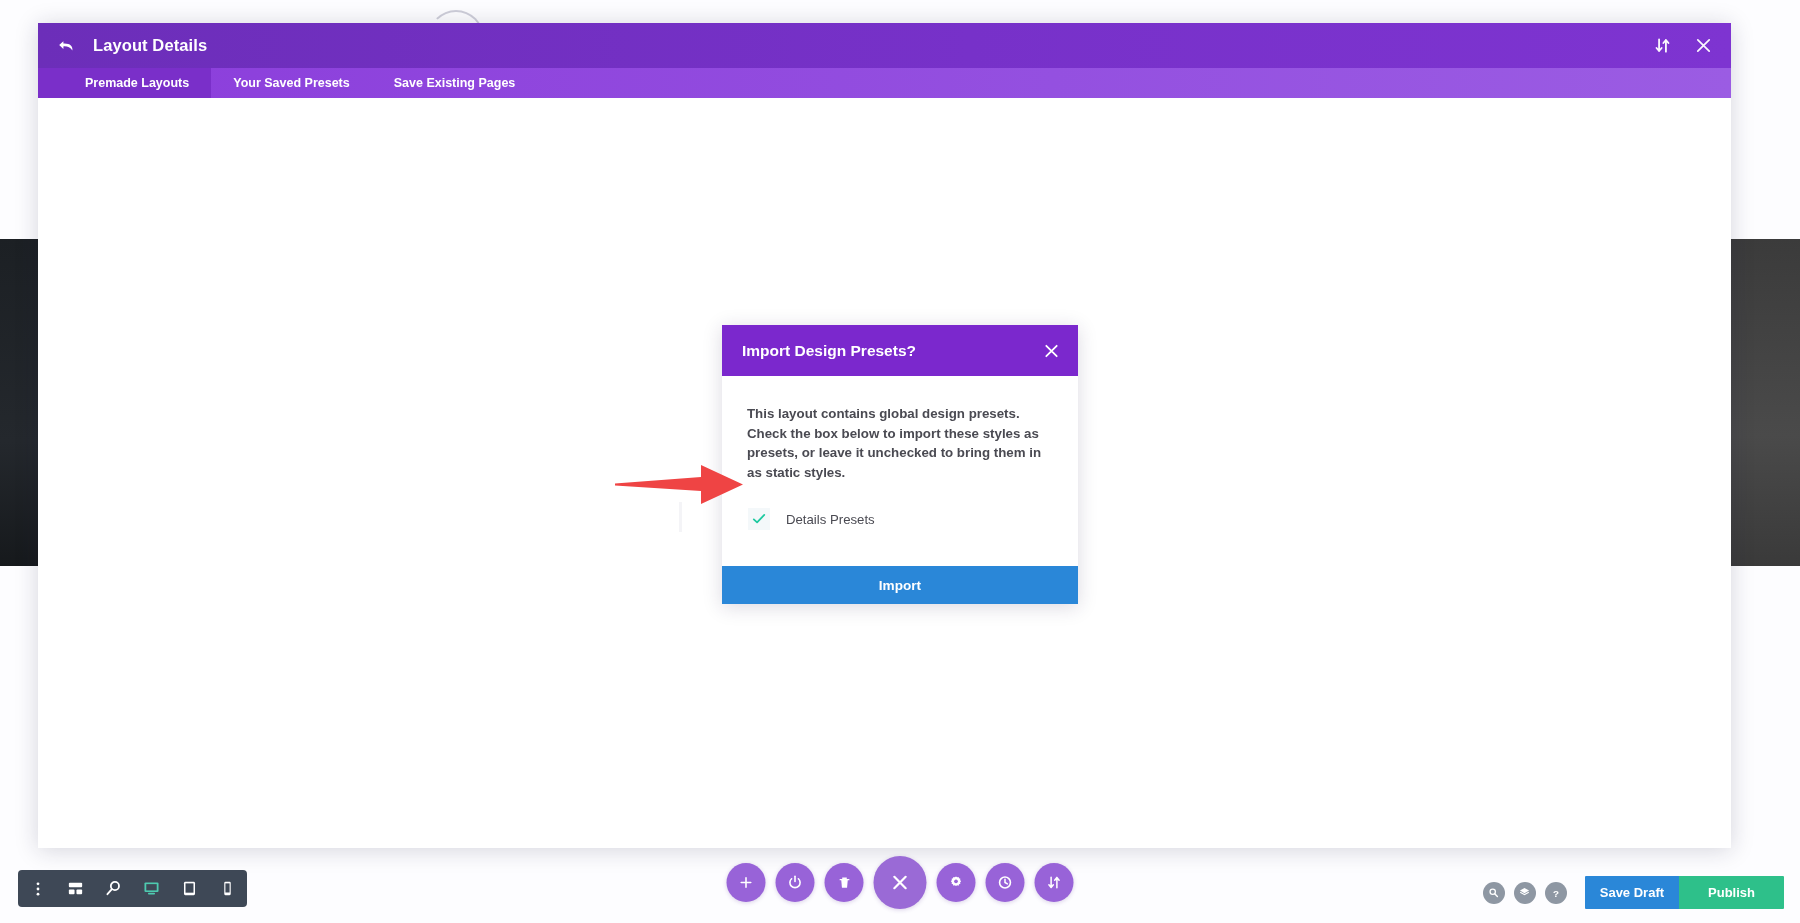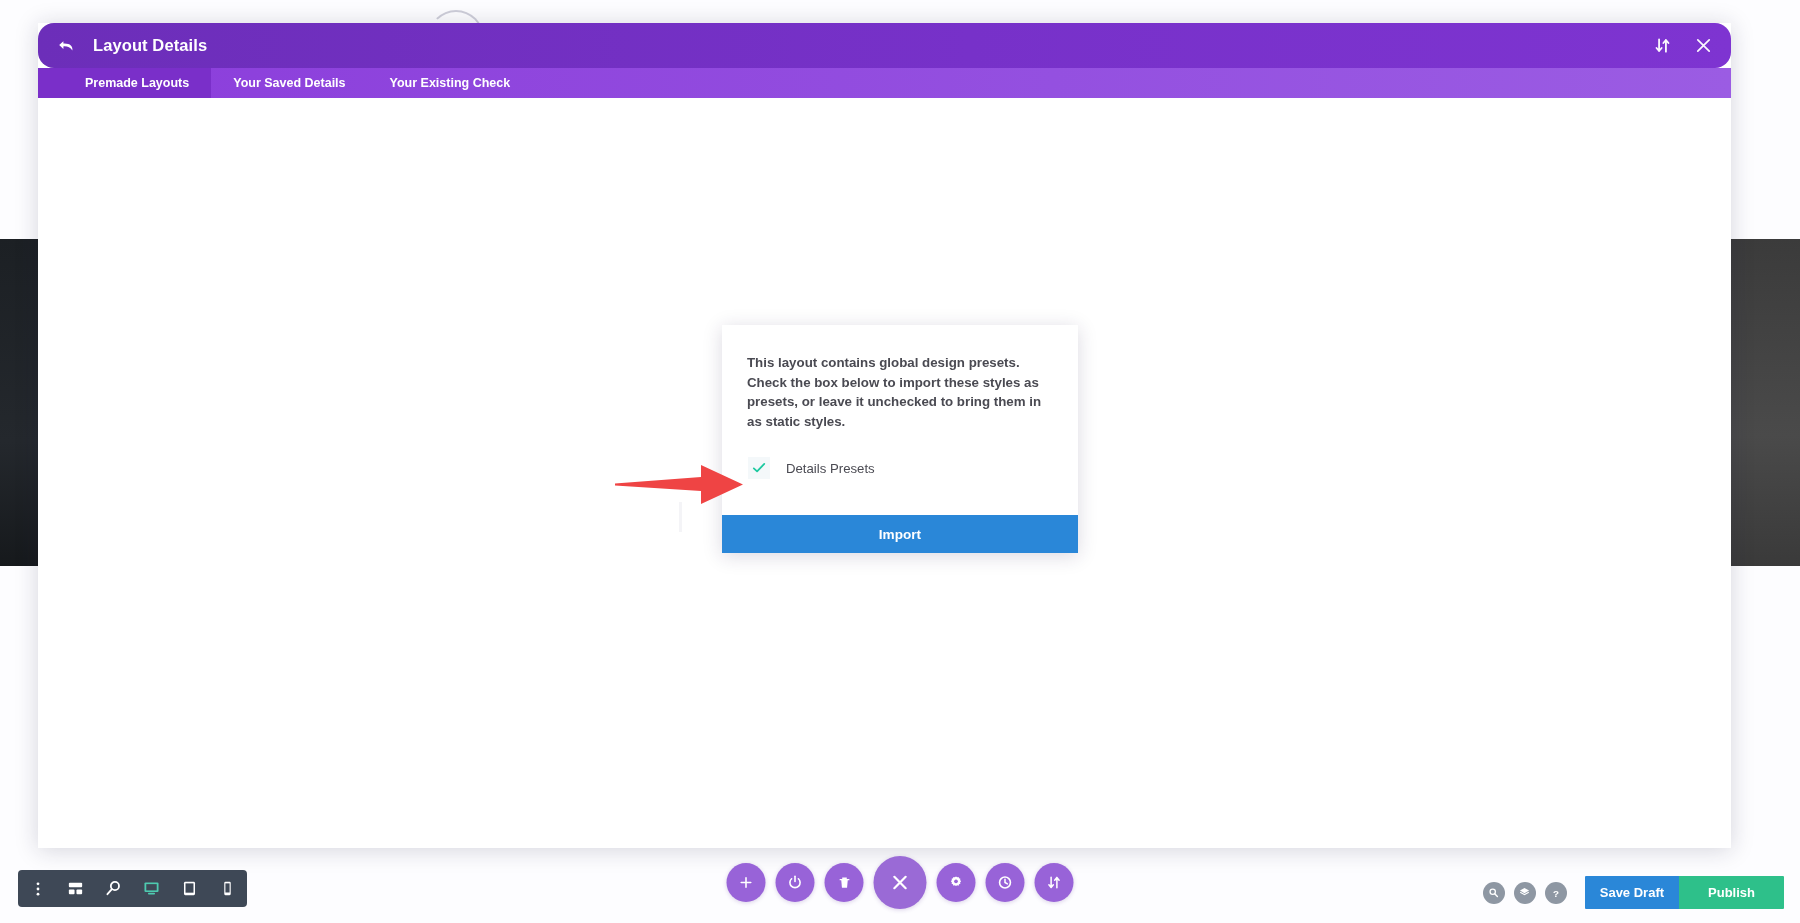--- a/index.html
+++ b/index.html
@@ -32,21 +32,21 @@
   .panel {
     position: absolute; left: 38px; top: 23px;
     width: 1693px; height: 825px;
     background: #ffffff;
     box-shadow: 0 2px 22px rgba(30,30,60,.18);
   }
 
   .panel-header {
     position: relative; height: 45px;
     background: linear-gradient(90deg, #6c2eb9 0%, #7731c9 55%, #7e34d1 100%);
-    display: flex; align-items: center; padding: 0 18px; border-radius: 16px;
+    display: flex; align-items: center; padding: 0 18px;
   }
   .back-icon { width: 20px; height: 20px; margin-right: 17px; flex: 0 0 auto; }
   .panel-title {
     color: #ffffff; font-size: 16.5px; font-weight: bold;
     letter-spacing: .1px;
   }
   .header-actions {
     position: absolute; right: 18px; top: 0; height: 45px;
     display: flex; align-items: center; gap: 22px;
   }
@@ -185,33 +185,41 @@
           </svg>
         </span>
       </div>
     </div>
 
     <div class="panel-tabs">
       <div class="tab active">
         <span>Premade Layouts</span>
       </div>
       <div class="tab">
-        <span>Your Saved Details</span>
+        <span>Your Saved Presets</span>
       </div>
       <div class="tab">
-        <span>Your Existing Check</span>
+        <span>Save Existing Pages</span>
       </div>
     </div>
 
     <div class="panel-body">
       <div class="ghost-bar"></div>
     </div>
   </div>
 
   <div class="modal">
+    <div class="modal-header">
+      <span class="modal-title">Import Design Presets?</span>
+      <span class="modal-close">
+        <svg viewBox="0 0 18 18" width="17" height="17">
+          <path d="M3.5 3.5 L14.5 14.5 M14.5 3.5 L3.5 14.5" stroke="#fff" stroke-width="1.9" stroke-linecap="round"></path>
+        </svg>
+      </span>
+    </div>
 
     <div class="modal-body">
       <p class="modal-text">This layout contains global design presets. Check the box below to import these styles as presets, or leave it unchecked to bring them in as static styles.</p>
 
       <div class="check-row">
         <span class="checkbox">
           <svg viewBox="0 0 20 20" width="16" height="16">
             <path d="M3.5 10.4 L7.6 14.2 L16.6 4.8" stroke="#1dc9a0" stroke-width="2.2" fill="none" stroke-linecap="round" stroke-linejoin="round"></path>
           </svg>
         </span>

